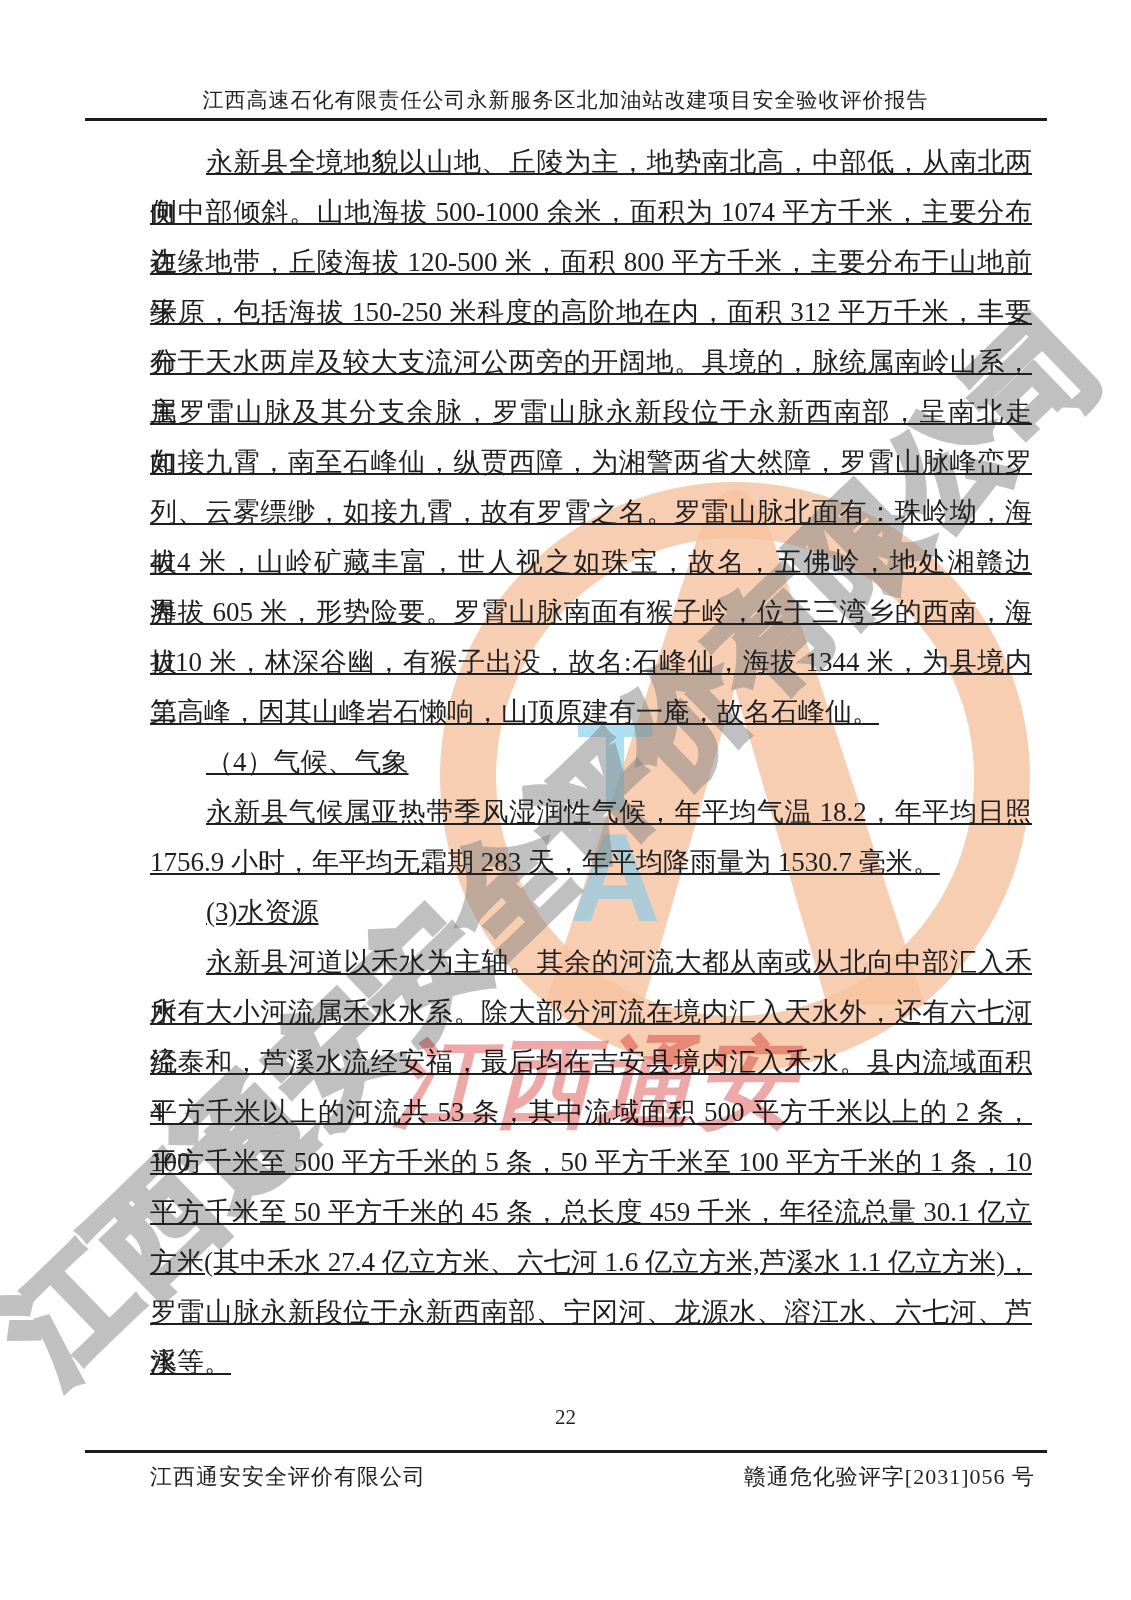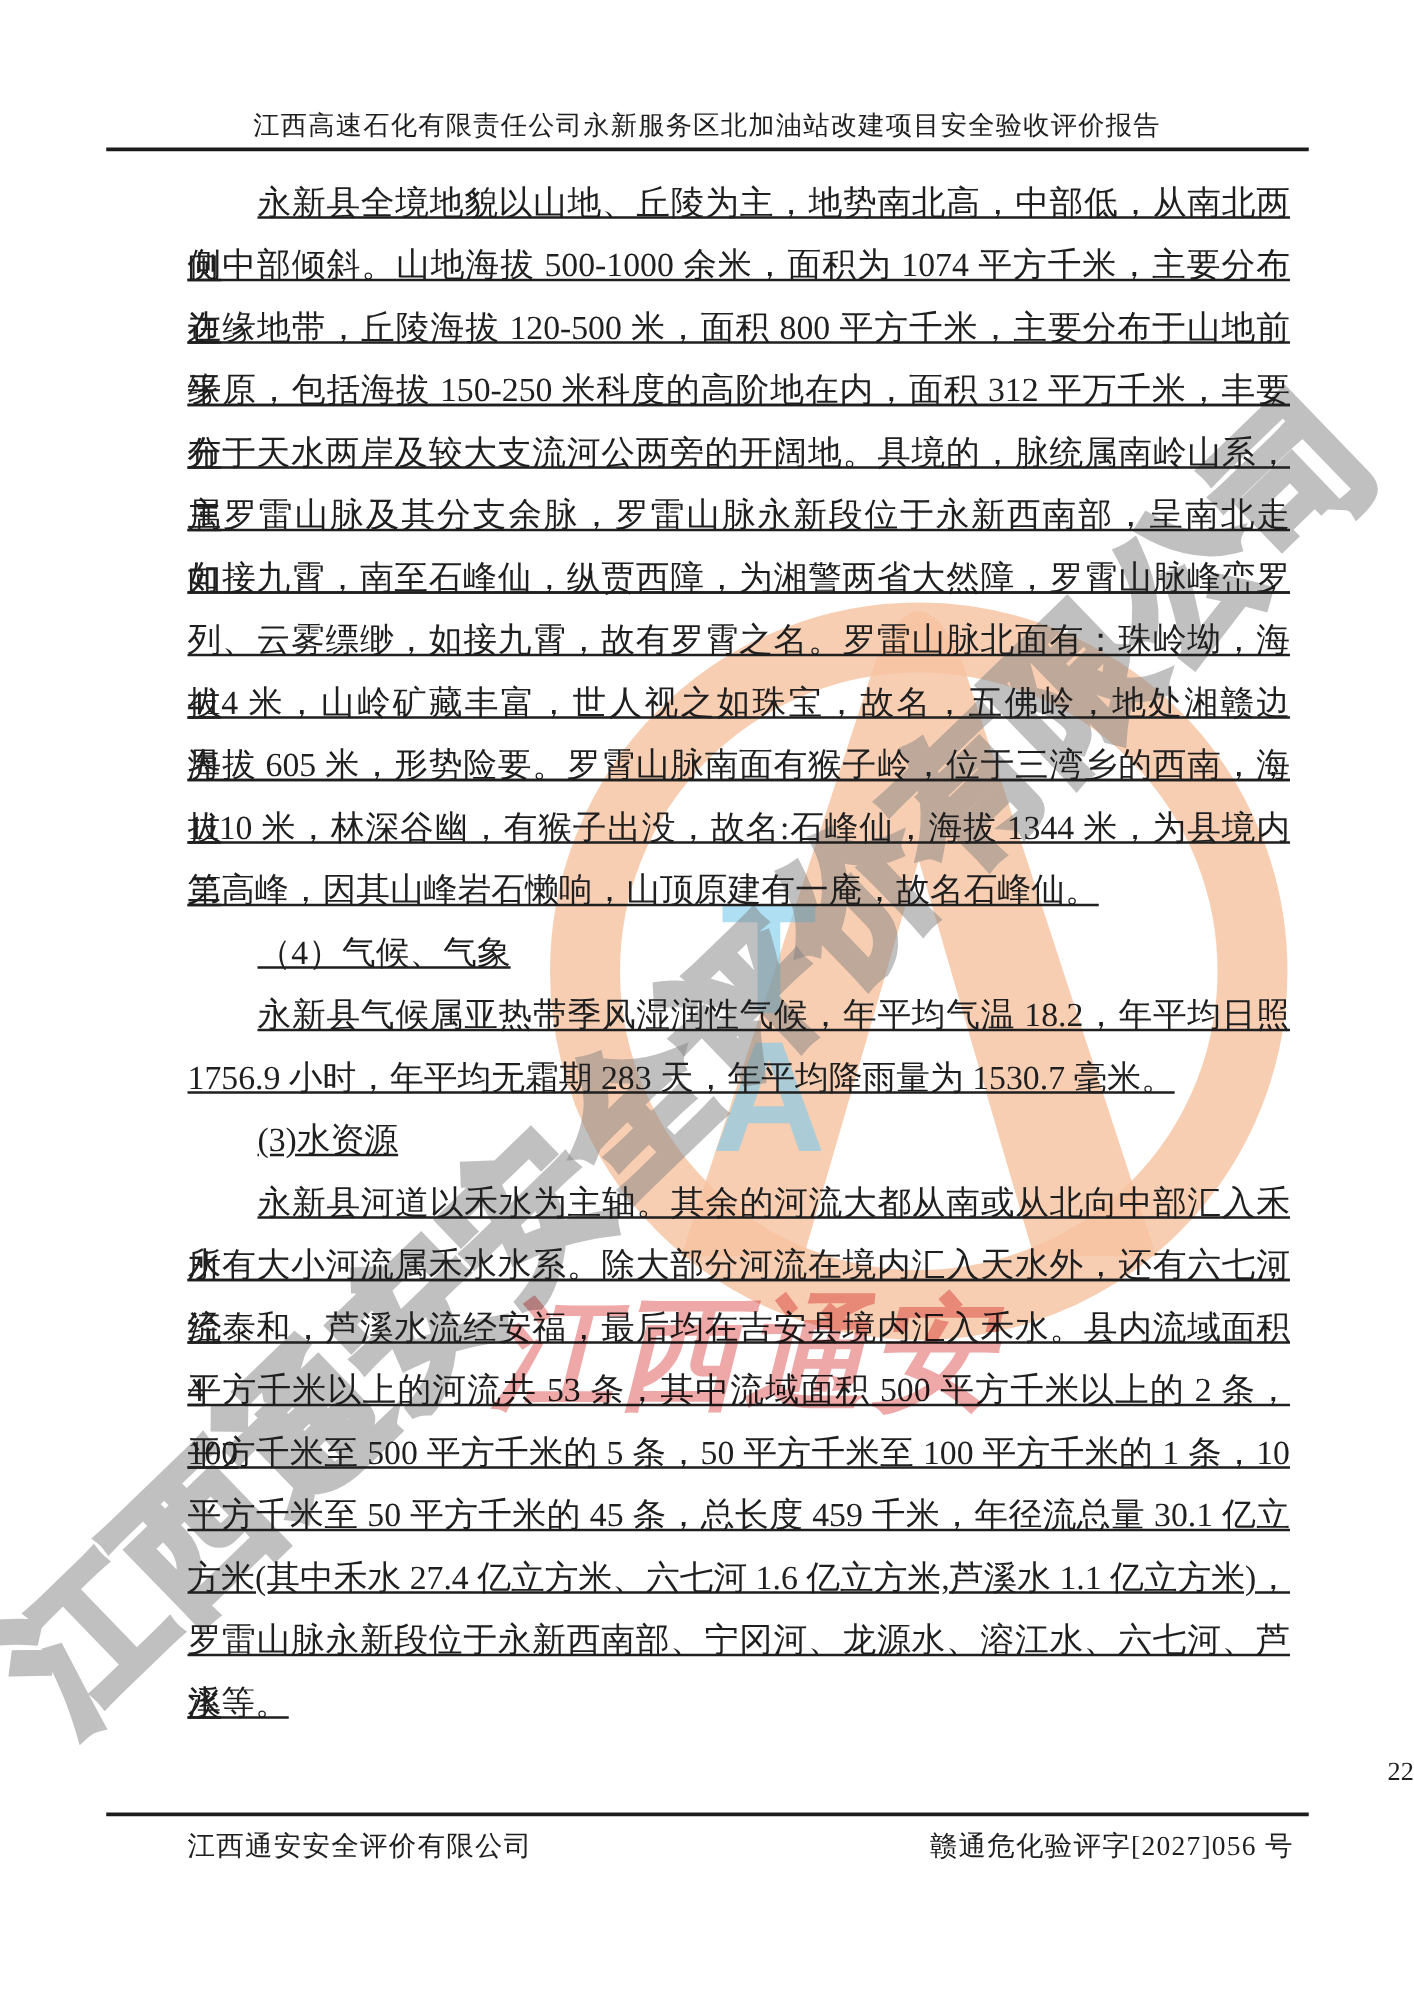--- a/index.html
+++ b/index.html
@@ -47,21 +47,21 @@
     height:50px;line-height:50px;
     font-size:27px;
     text-align:justify;
     overflow:visible;
     text-decoration:underline;
   }
   .bl.j{text-align-last:justify;}
   .bl.ind{text-indent:56px;}
   #page-num{
     position:absolute;top:1405px;left:0;width:100%;
-    text-align:right;font-size:21px;
+    text-align:center;font-size:21px;
   }
   .footer-text{position:absolute;top:1462px;font-size:22px;letter-spacing:1px;}
   #footer-left{left:150px;}
   #footer-right{right:96px;}
   
   #wm-red{
     position:absolute;left:393px;top:1034px;z-index:2;pointer-events:none;
     font-family:"Liberation Sans","DejaVu Sans",sans-serif;
     font-weight:bold;font-size:98px;letter-spacing:3px;line-height:1;
     color:rgba(224,88,88,.52);
@@ -113,18 +113,18 @@
       <div class="bl j">平方千米至 500 平方千米的 5 条，50 平方千米至 100 平方千米的 1 条，10</div>
       <div class="bl j">平方千米至 50 平方千米的 45 条，总长度 459 千米，年径流总量 30.1 亿立</div>
       <div class="bl j">方米(其中禾水 27.4 亿立方米、六七河 1.6 亿立方米,芦溪水 1.1 亿立方米)，</div>
       <div class="bl j">罗雷山脉永新段位于永新西南部、宁冈河、龙源水、溶江水、六七河、芦溪</div>
       <div class="bl">水等。</div>
     </div>
 
     <div id="page-num">22</div>
     <div class="rule" id="rule-bottom"></div>
     <div class="footer-text" id="footer-left">江西通安安全评价有限公司</div>
-    <div class="footer-text" id="footer-right">赣通危化验评字[2027]056 号</div>
+    <div class="footer-text" id="footer-right">赣通危化验评字[2031]056 号</div>
   </div>
 
   <div id="wm-red">江西通安</div>
 
 </div>
 
 </body></html>

